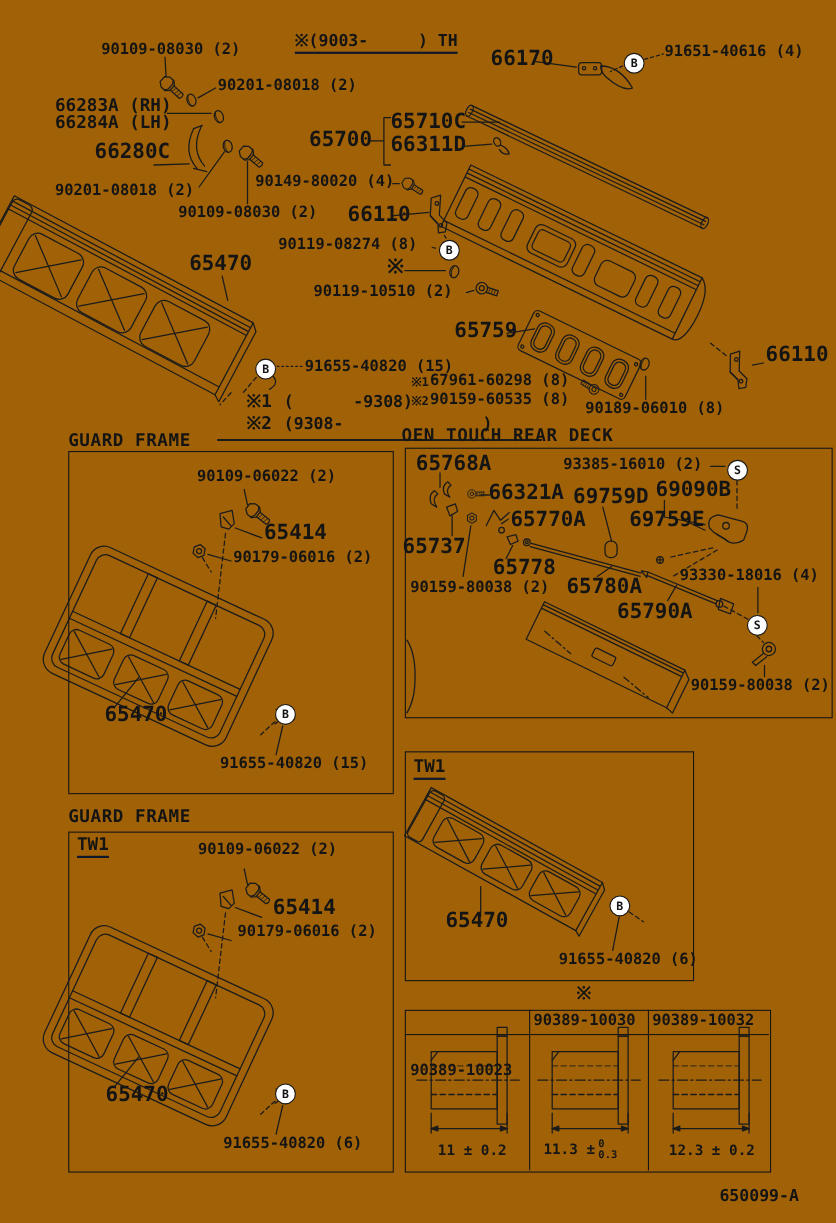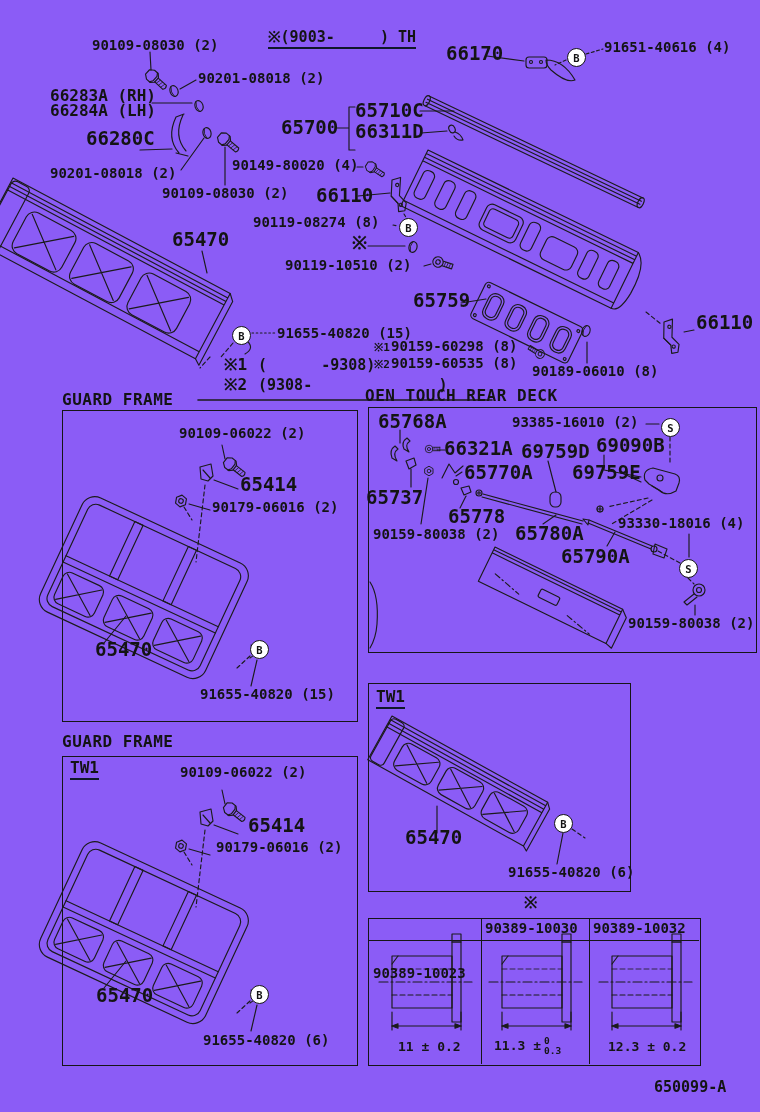--- a/index.html
+++ b/index.html
@@ -1,16 +1,16 @@
 <!DOCTYPE html>
 <html><head>
 <meta charset="utf-8">
 <style>
   html,body{margin:0;padding:0;background:#fff;}
-  #page{position:relative;width:760px;height:1112px;background:#8b5cf6;overflow:hidden;
+  #page{position:relative;width:760px;height:1112px;background:#a16207;overflow:hidden;
         font-family:"DejaVu Sans Mono",monospace;color:#151515;}
   .box{position:absolute;border:1.6px solid #161616;z-index:1;}
   svg.art{position:absolute;left:0;top:0;z-index:2;}
   .lbl{position:absolute;font:bold 14px "DejaVu Sans Mono",monospace;color:#141414;
        white-space:pre;z-index:3;line-height:1.05;}
   .lg{font-size:19px;}
   .md{font-size:16px;}
   .sm{font-size:11px;}
   .ttl{font-size:16px;letter-spacing:.5px;}
   .u{border-bottom:2px solid #0f172a;padding-bottom:1px;}
@@ -303,21 +303,21 @@
   <div class="lbl" style="left:285px;top:258px;">90119-10510 (2)</div>
   <div class="lbl lg" style="left:172px;top:230px;">65470</div>
   <div class="lbl lg" style="left:413px;top:291px;">65759</div>
   <div class="lbl lg" style="left:696px;top:313px;">66110</div>
   <div class="lbl" style="left:277px;top:326px;">91655-40820 (15)</div>
   <div class="lbl md" style="left:224px;top:357px;">※1</div>
   <div class="lbl" style="left:258px;top:358px;font-size:15px;">(      -9308)</div>
   <div class="lbl md" style="left:224px;top:377px;">※2</div>
   <div class="lbl" style="left:258px;top:378px;font-size:15px;">(9308-              )</div>
   <div class="lbl sm" style="left:374px;top:342px;">※1</div>
-  <div class="lbl" style="left:391px;top:339px;">90159-60298 (8)</div>
+  <div class="lbl" style="left:391px;top:339px;">67961-60298 (8)</div>
   <div class="lbl sm" style="left:374px;top:359px;">※2</div>
   <div class="lbl" style="left:391px;top:356px;">90159-60535 (8)</div>
   <div class="lbl" style="left:532px;top:364px;">90189-06010 (8)</div>
 
   <div class="lbl ttl" style="left:62px;top:392px;">GUARD FRAME</div>
   <div class="lbl" style="left:179px;top:426px;">90109-06022 (2)</div>
   <div class="lbl lg" style="left:240px;top:475px;">65414</div>
   <div class="lbl" style="left:212px;top:500px;">90179-06016 (2)</div>
   <div class="lbl lg" style="left:95px;top:640px;">65470</div>
   <div class="lbl" style="left:200px;top:687px;">91655-40820 (15)</div>

